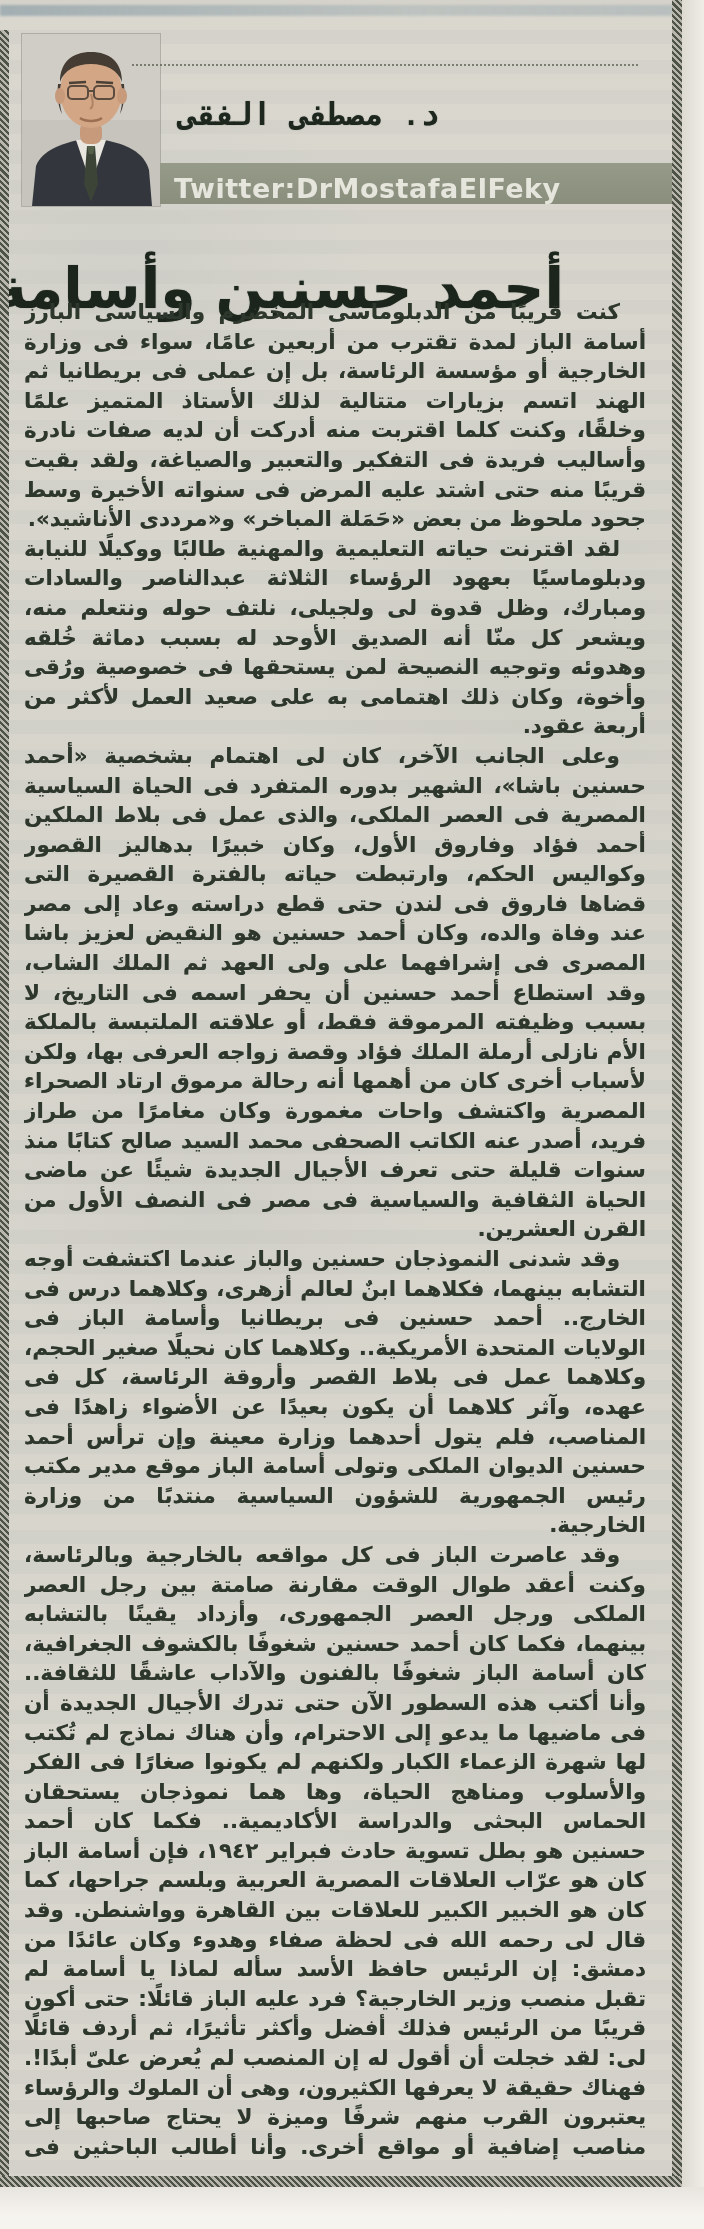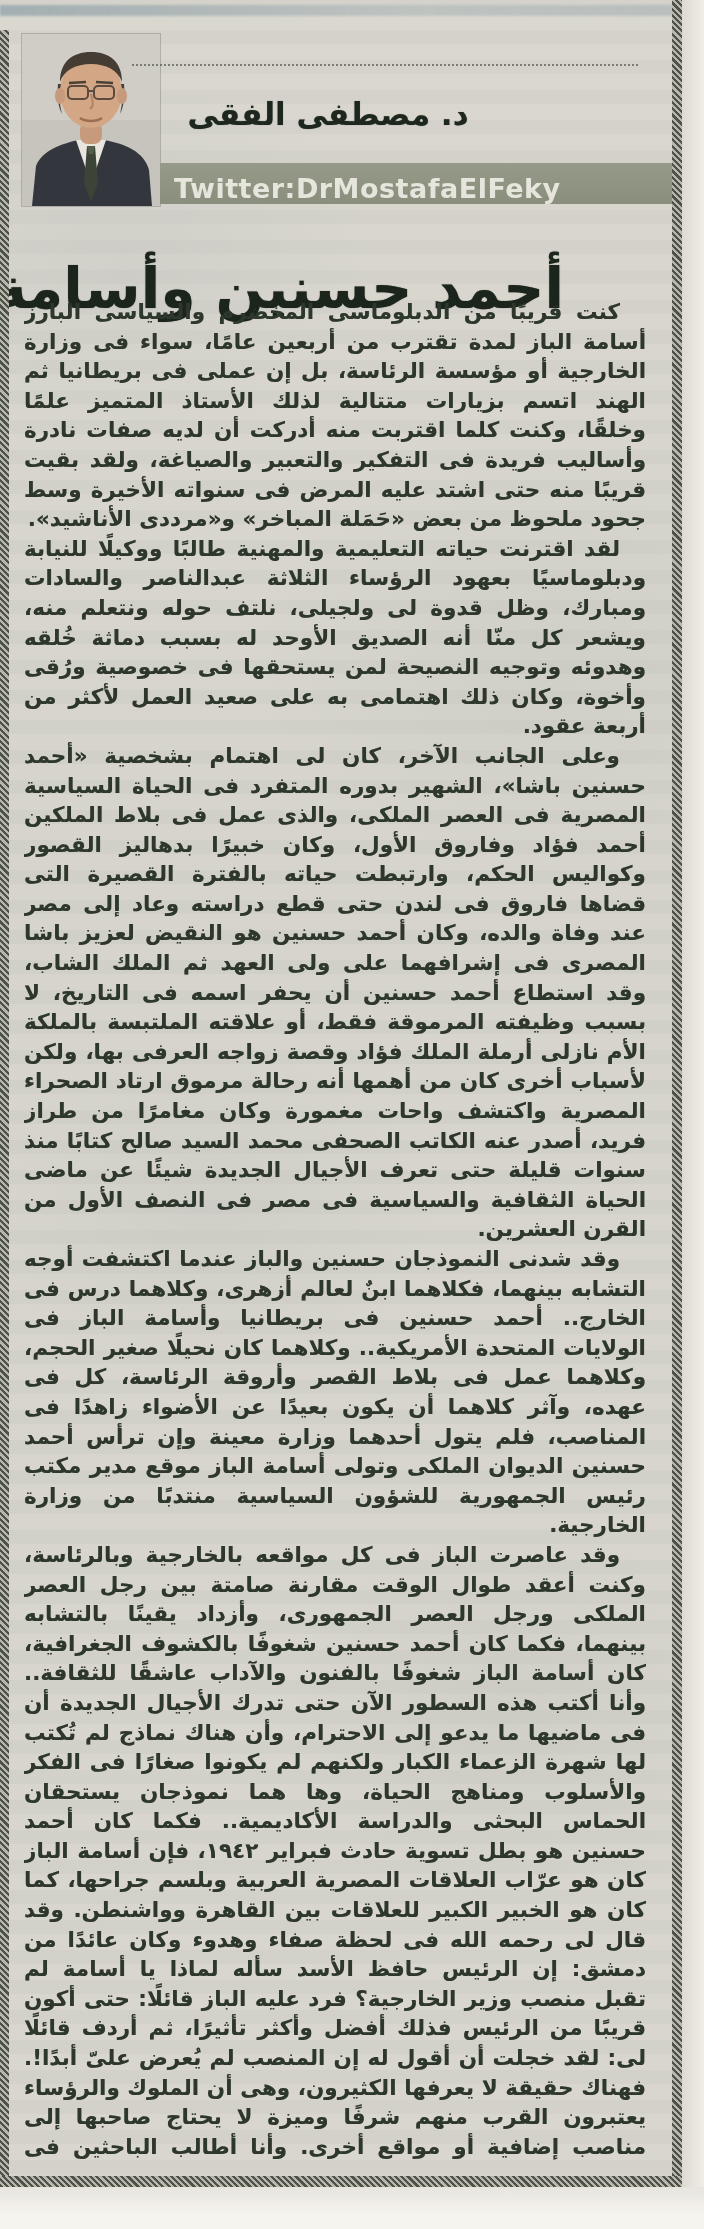--- a/index.html
+++ b/index.html
@@ -39,24 +39,25 @@
     position:absolute;left:22px;top:34px;width:138px;height:172px;
     box-shadow:0 0 0 1px rgba(60,60,55,.25);
     overflow:hidden;
   }
   .dotted-rule{
     position:absolute;left:132px;top:64px;width:506px;height:0;
     border-top:2px dotted #5c6153;opacity:.75;
   }
   .author-name{
     position:absolute;left:178px;top:96px;width:300px;
-    direction:rtl;text-align:center;
+    direction:rtl;text-align:left;
     font-size:31px;font-weight:900;color:#1d271d;
     text-shadow:0 0 1px rgba(30,40,30,.5);
     white-space:nowrap;
+    font-family:Liberation Mono, monospace;
   }
   .twitter-strip{
     position:absolute;left:160px;top:163px;width:532px;height:41px;
     background:linear-gradient(180deg,#969b89,#8a8f7d);
     display:flex;align-items:flex-end;
   }
   .twitter-strip span{
     font-size:27px;font-weight:700;color:#eeede5;opacity:.92;
     padding-left:14px;letter-spacing:.5px;direction:ltr;
   }

